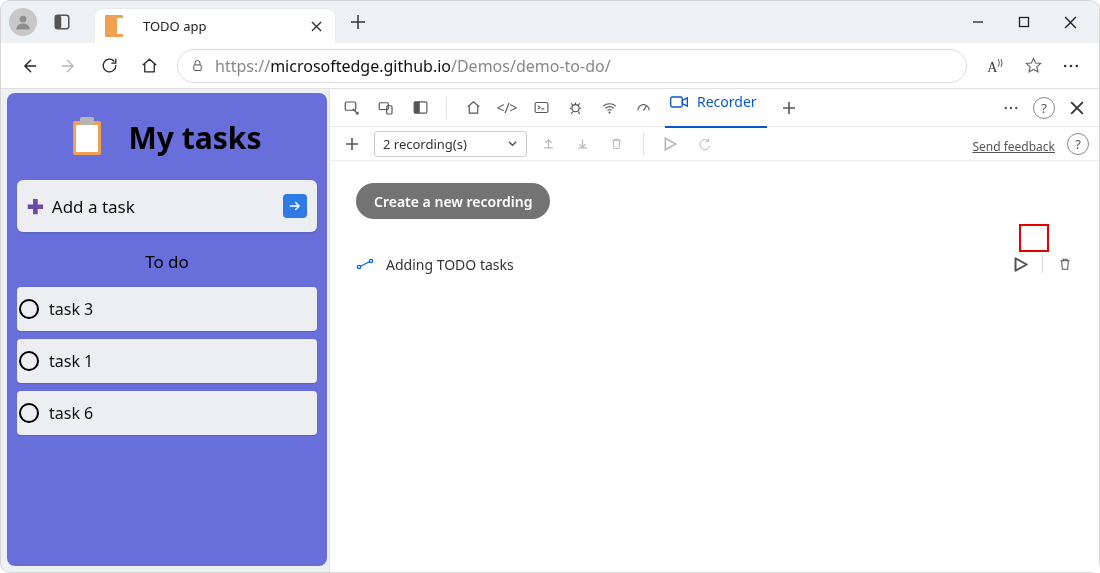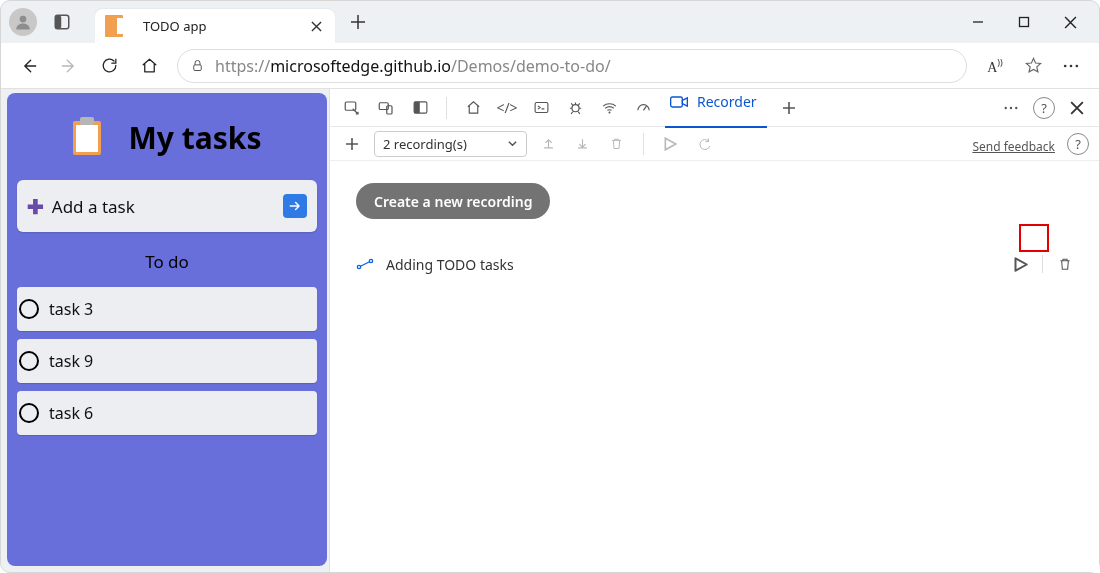--- a/index.html
+++ b/index.html
@@ -261,21 +261,21 @@
 
       <div class="section-label">To do</div>
 
       <div class="task-list">
         <div class="task-item">
           <span class="task-circle"></span>
           <span>task 3</span>
         </div>
         <div class="task-item">
           <span class="task-circle"></span>
-          <span>task 9</span>
+          <span>task 1</span>
         </div>
         <div class="task-item">
           <span class="task-circle"></span>
           <span>task 6</span>
         </div>
       </div>
     </div>
 
     <div class="devtools">
 

